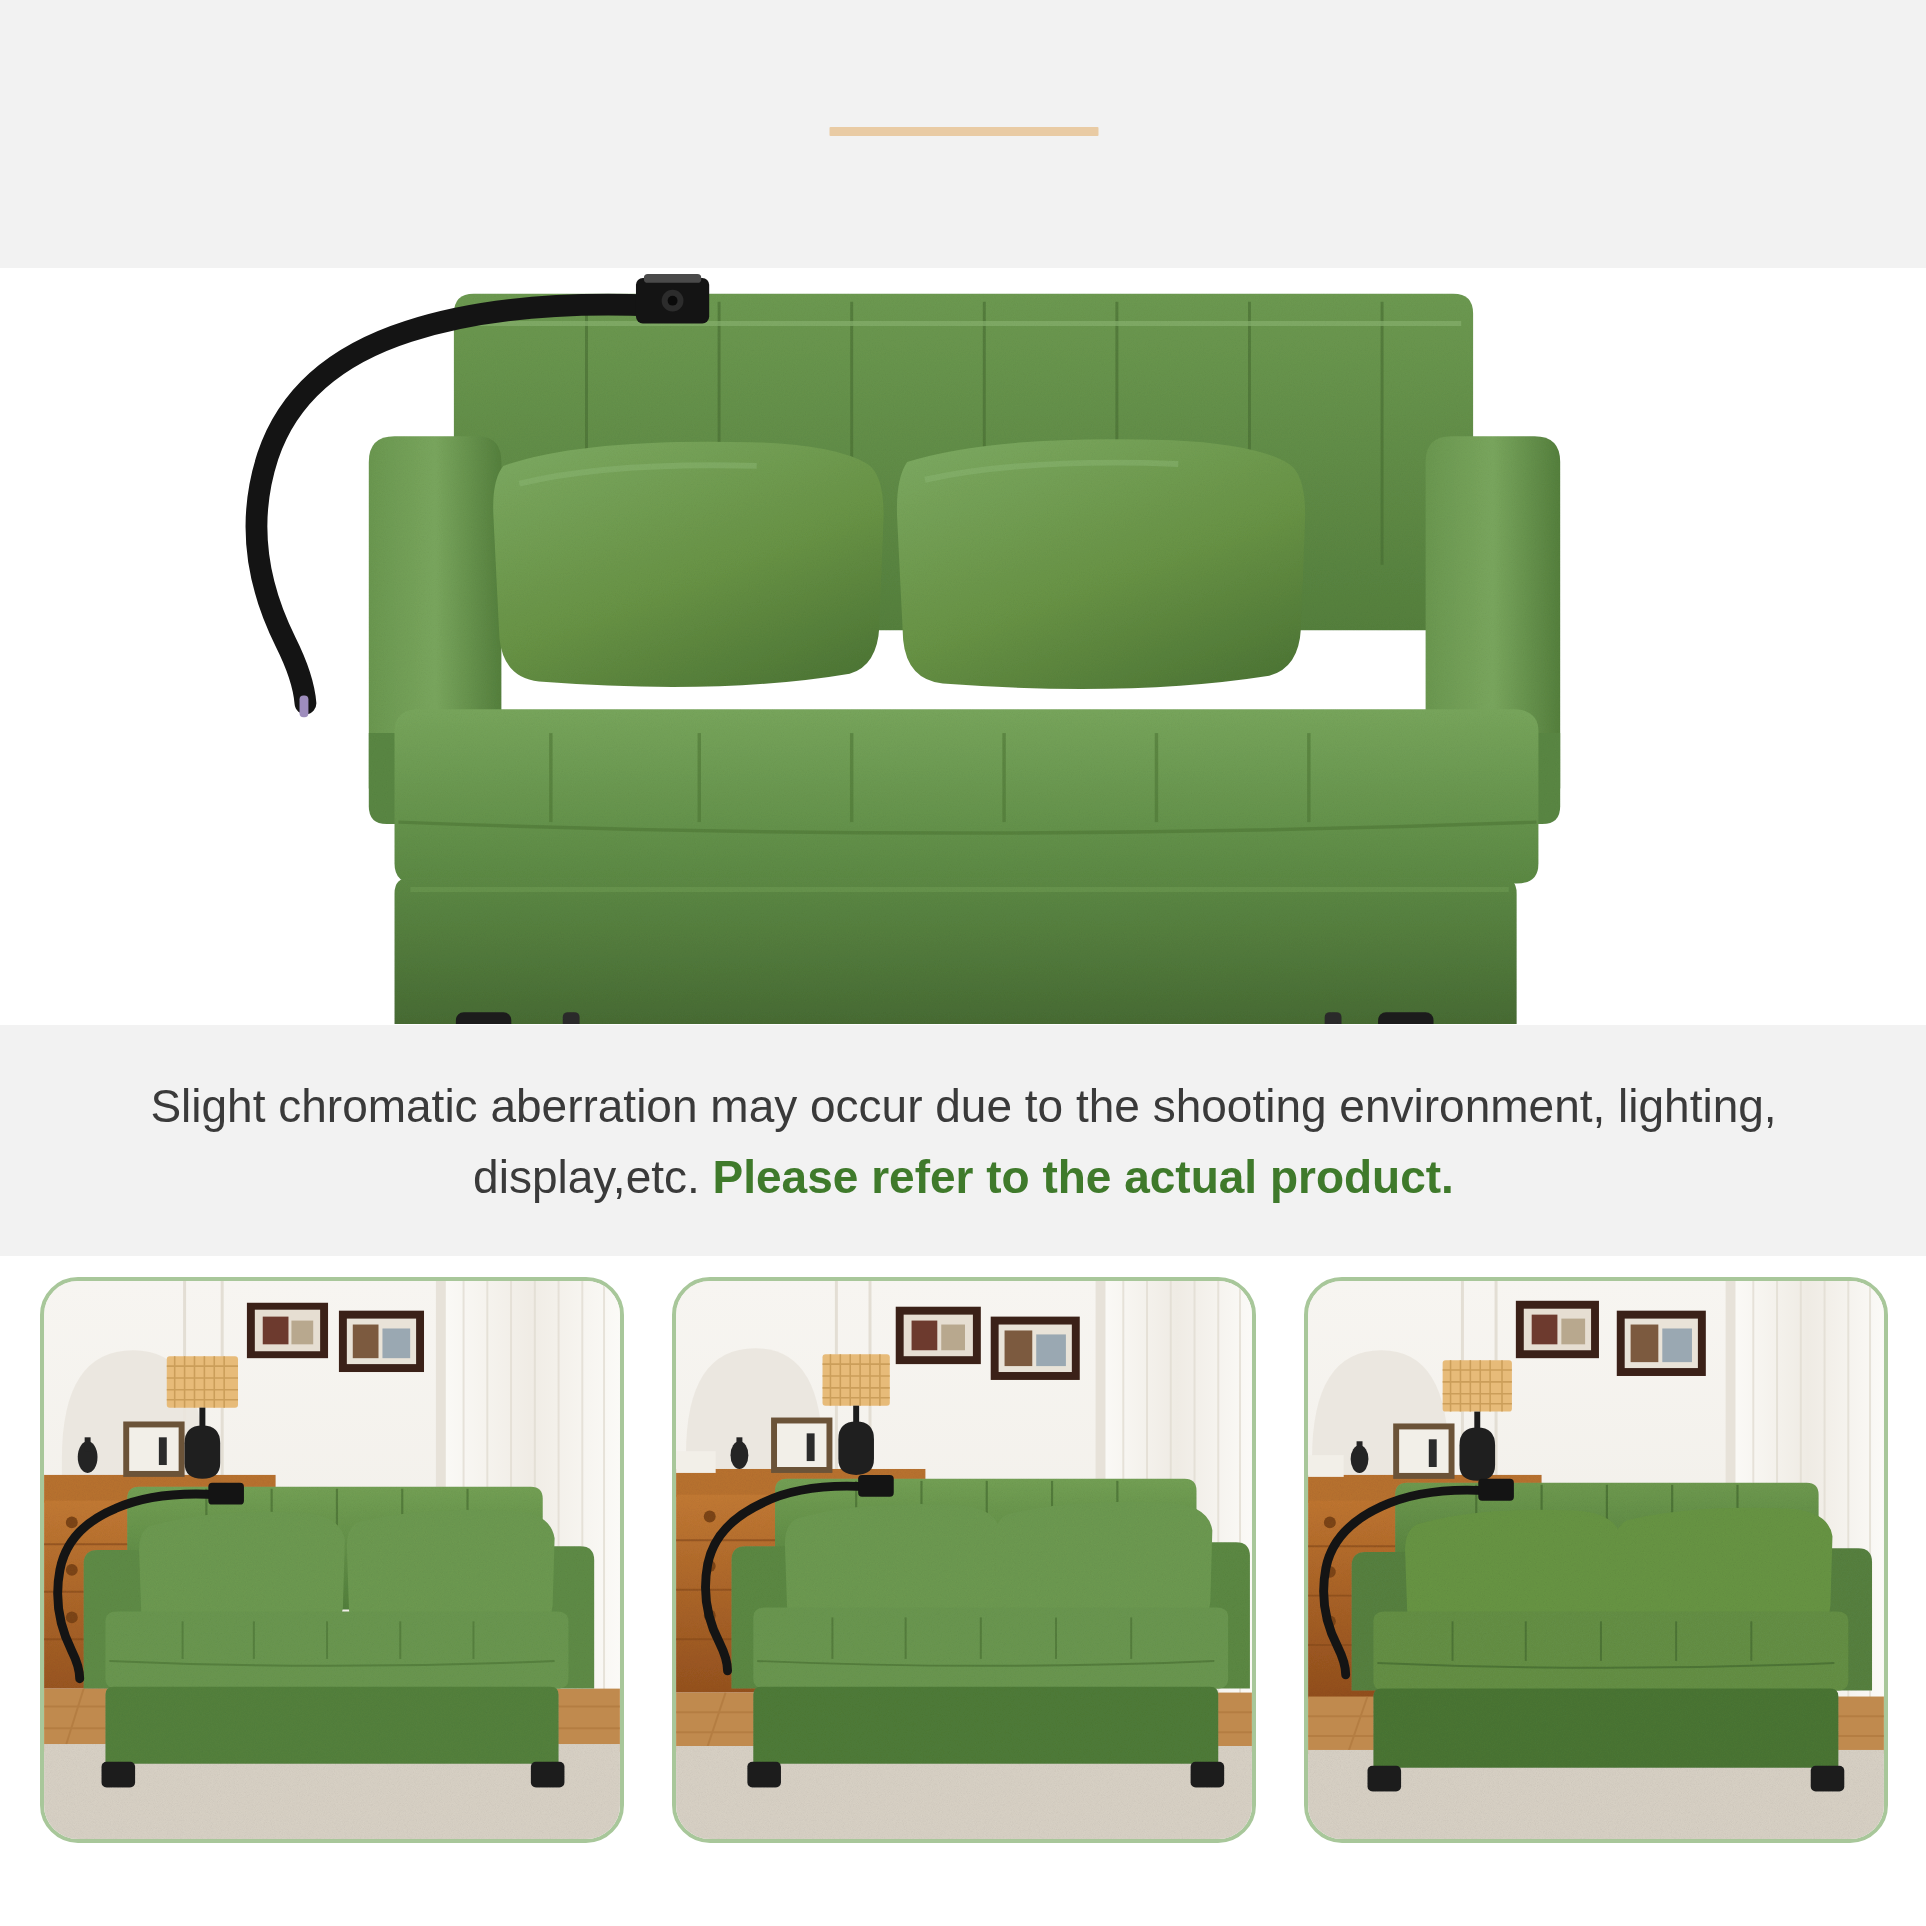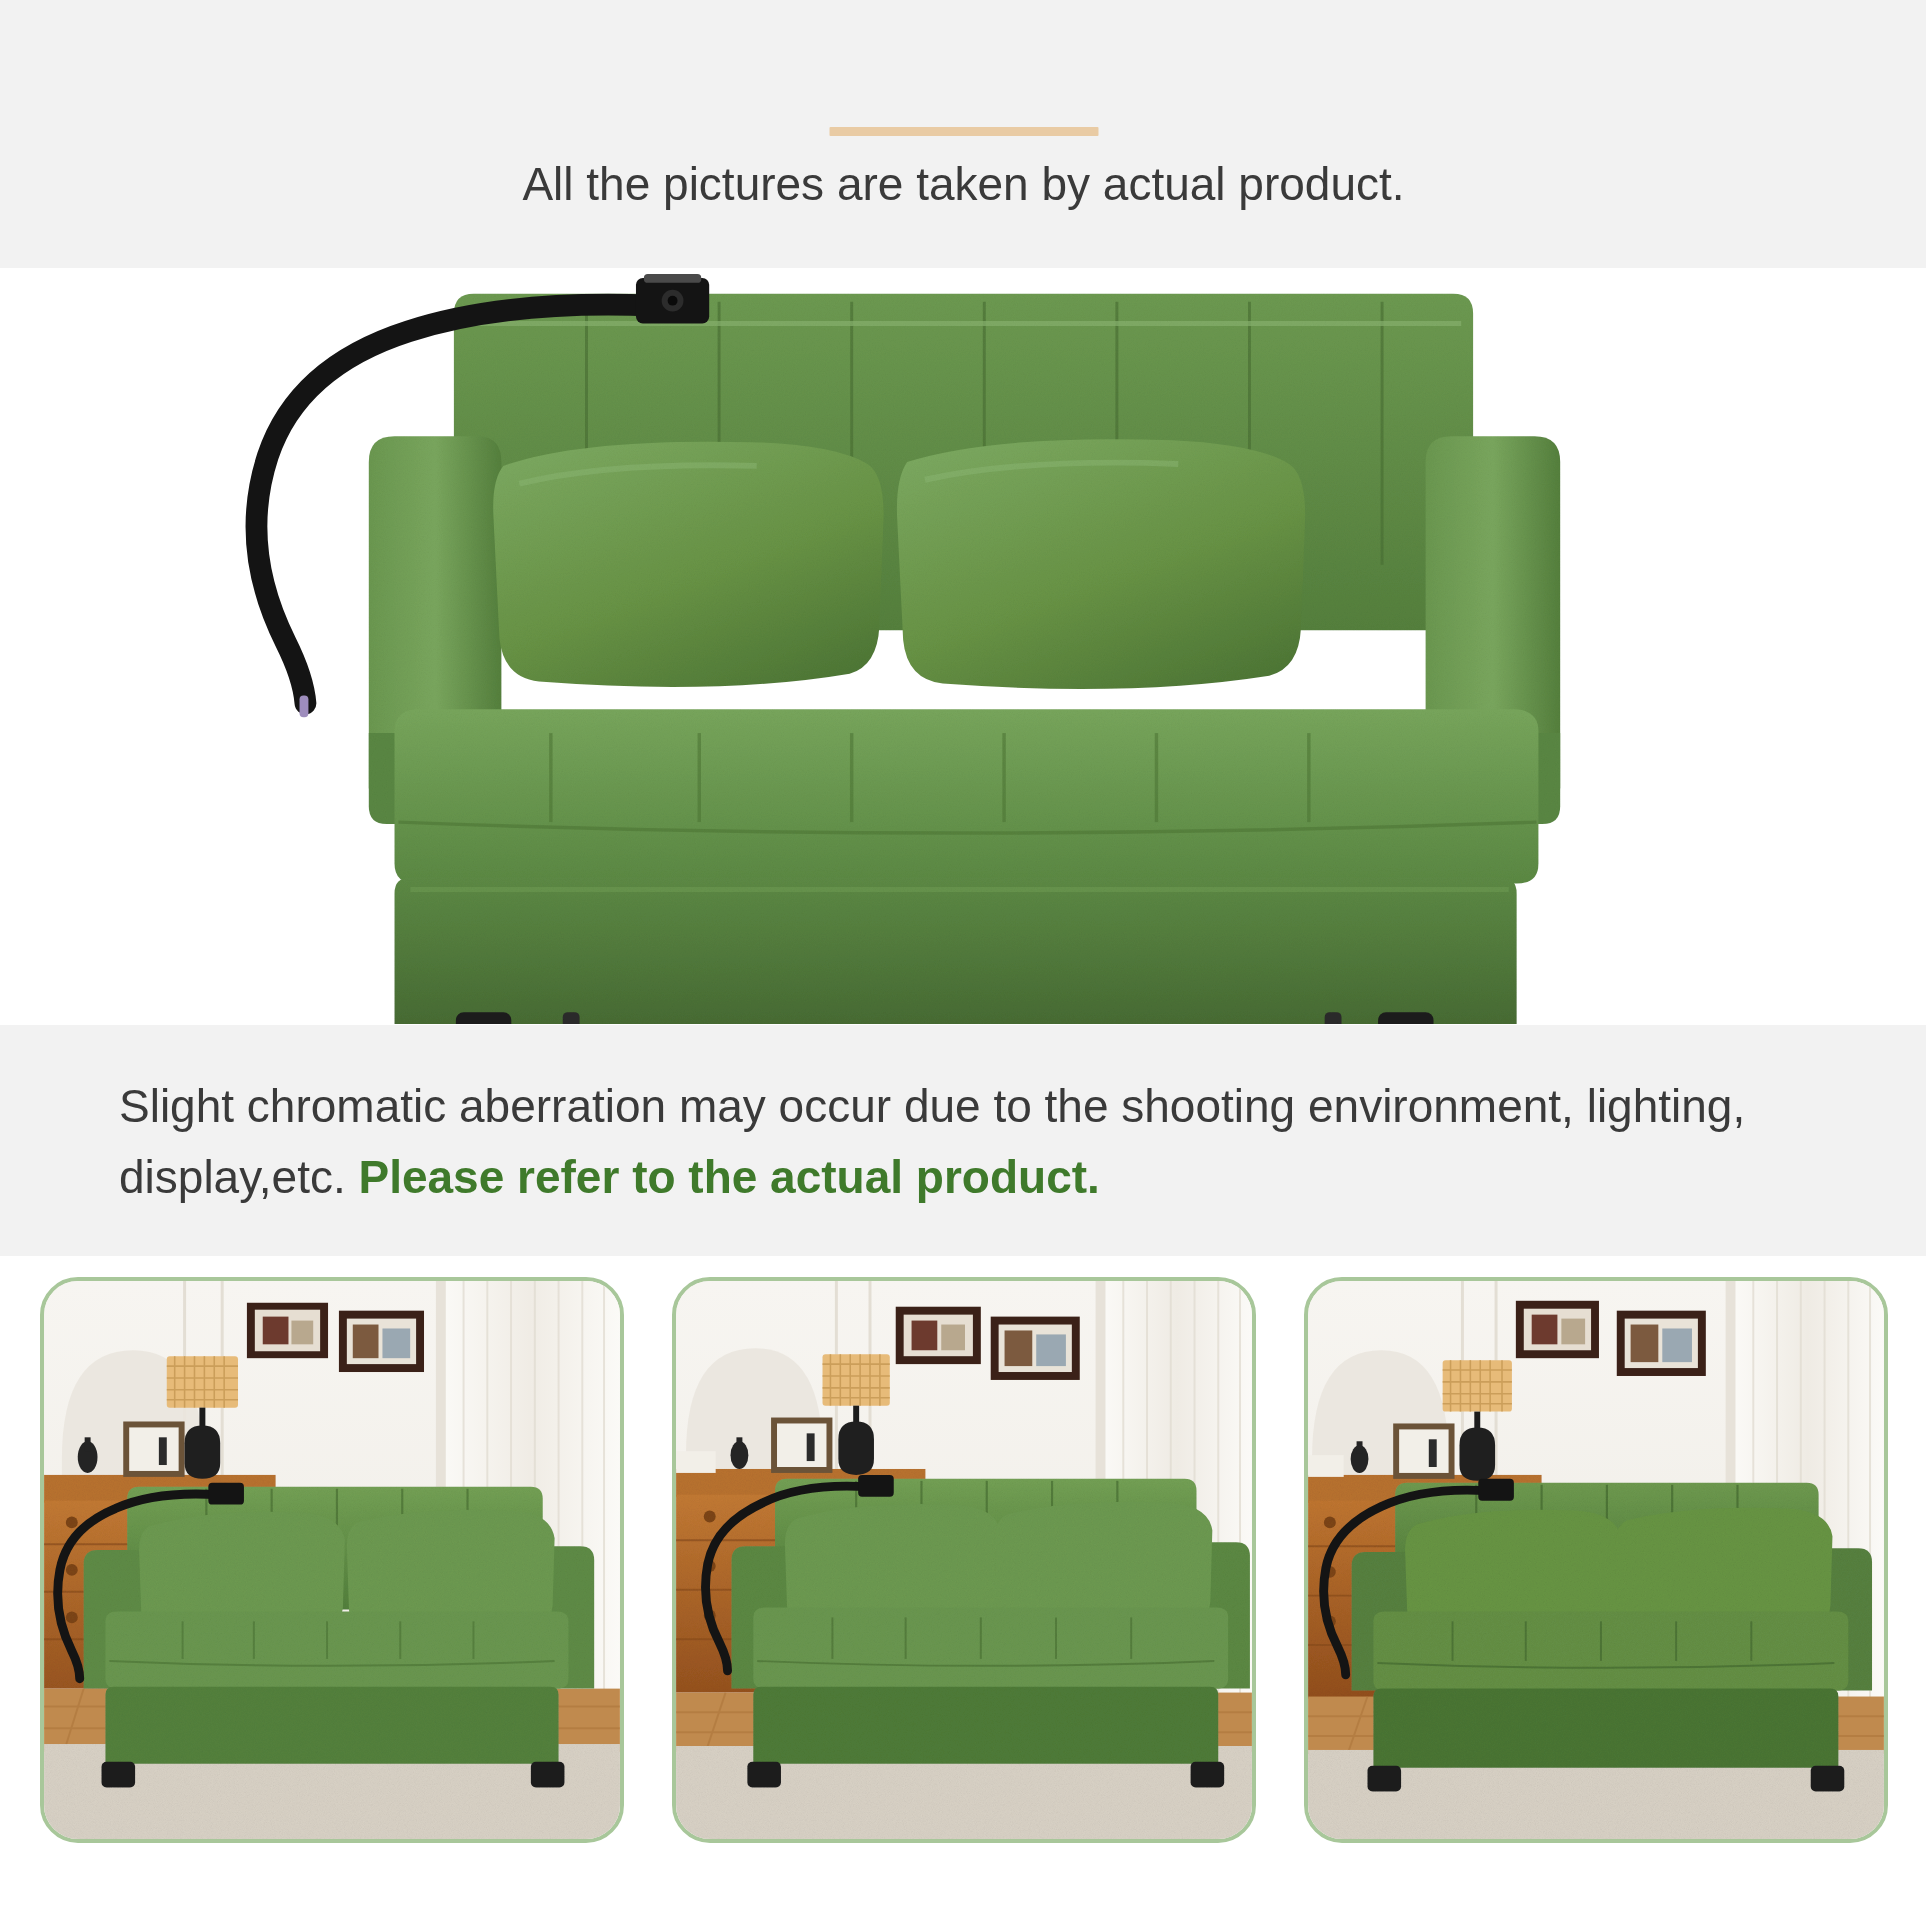--- a/index.html
+++ b/index.html
@@ -32,21 +32,21 @@
     position:absolute; left:50%; top:127px; transform:translateX(-50%);
     width:269px; height:9px; background:#e9cba4; border-radius:1px;
   }
   .subtitle {
     position:absolute; left:0; top:153px; width:1927px;
     text-align:center; font-size:46px; color:#3a3a3a; line-height:1.35;
   }
 
   .notice {
     position:absolute; left:0; top:1071px; width:1927px;
-    text-align:left; font-size:46px; color:#3a3a3a;
+    text-align:center; font-size:46px; color:#3a3a3a;
     line-height:1.55; padding:0 119px;
   }
   .notice .accent { color:#3f7a2b; font-weight:bold; }
 
   
   .hero {
     position:absolute; left:0; top:268px; width:1927px; height:756px;
     background:#ffffff;
   }
   .hero svg, .thumb svg { display:block; }
@@ -63,21 +63,20 @@
     position:relative;
   }
 </style>
 </head>
 <body>
 
 <div class="page">
 
   <div class="band-top"></div>
   <div class="title-rule"></div>
-  <div class="subtitle">All the pictures are taken by actual product.</div>
 
   <div class="hero">
     <svg width="1927" height="756" viewBox="0 0 1946 764">
       <defs>
         <linearGradient id="fabBack" x1="0" y1="0" x2="0" y2="1">
           <stop offset="0" stop-color="#6d9a51"></stop>
           <stop offset="1" stop-color="#55803d"></stop>
         </linearGradient>
         <linearGradient id="fabSeat" x1="0" y1="0" x2="0" y2="1">
           <stop offset="0" stop-color="#78a65c"></stop>

